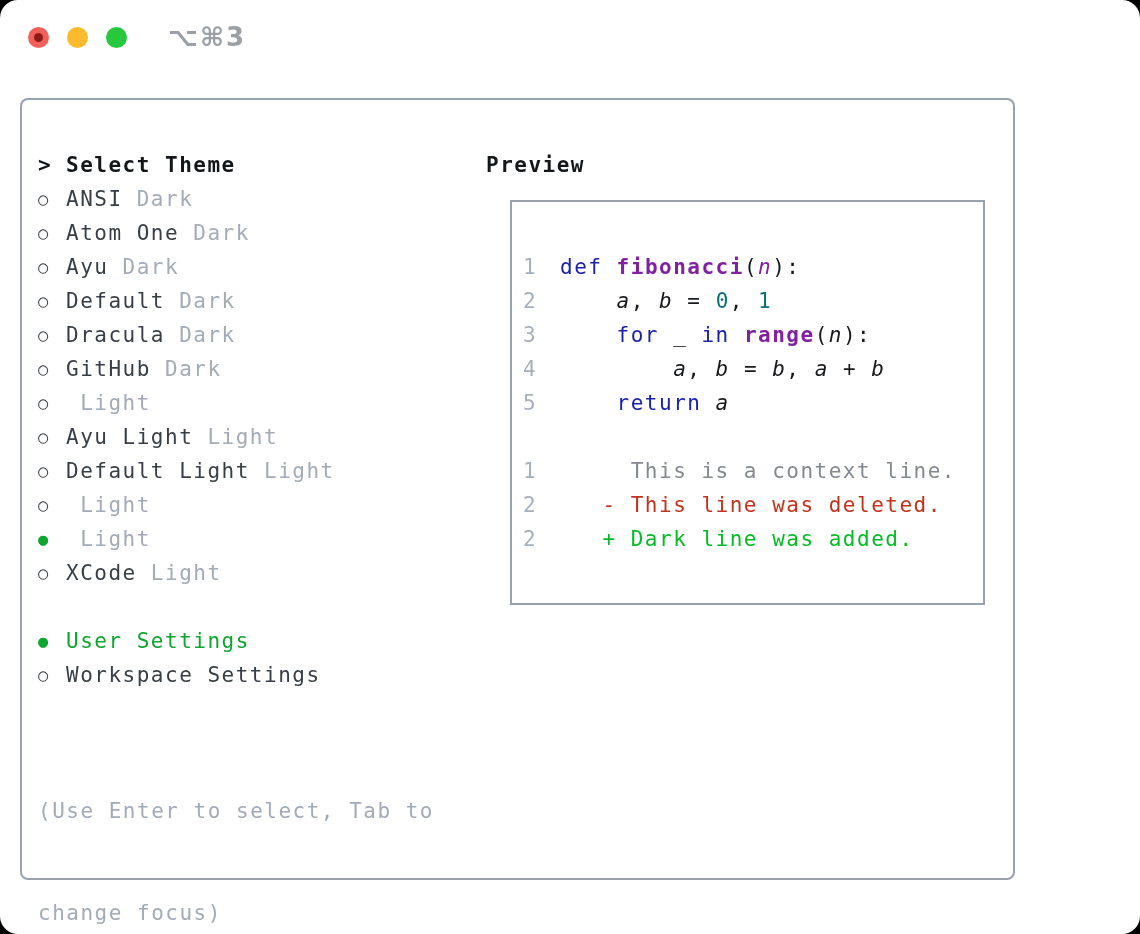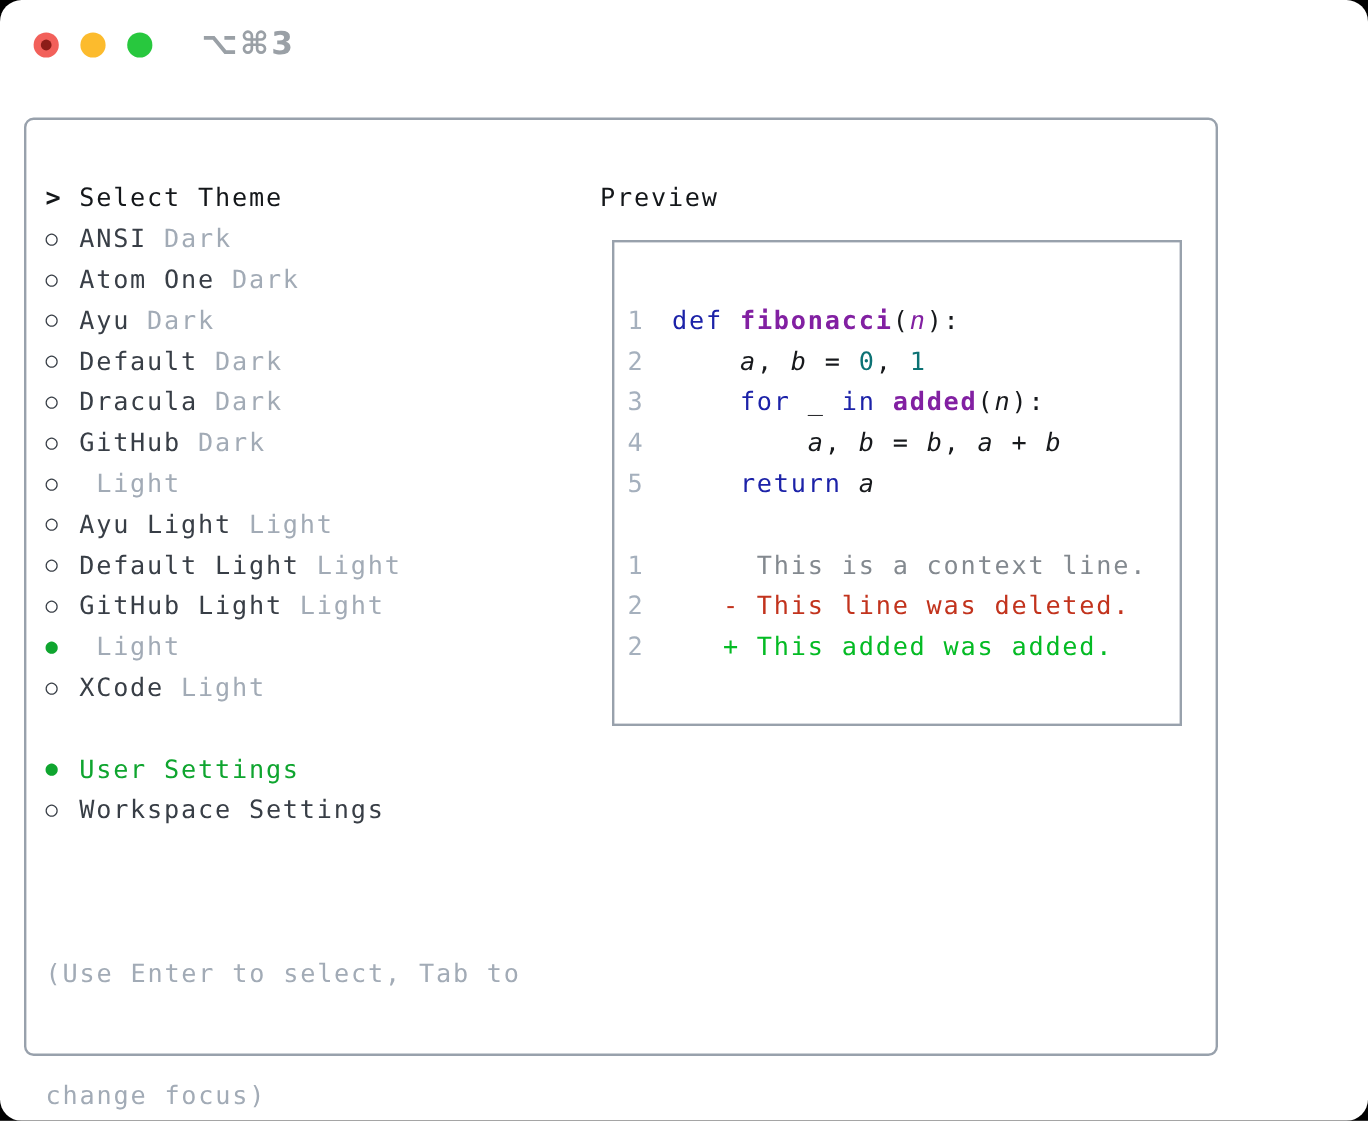--- a/index.html
+++ b/index.html
@@ -25,35 +25,35 @@
     font-family:"DejaVu Sans", sans-serif;font-weight:bold;font-size:26px;
     color:var(--title-gray);letter-spacing:2px;
   }
   
   .content-box{
     position:absolute;left:20px;top:98px;width:995px;height:782px;
     border:2px solid var(--box-border);border-radius:8px;box-sizing:border-box;
     background:#fff;
   }
   .mono{font-size:21px;letter-spacing:1.5px;line-height:34px;}
-  .bold{font-weight:normal;color:var(--ink);}
+  .bold{font-weight:bold;color:var(--ink);}
   
   .left-col{position:absolute;left:16px;top:48px;}
   .row{display:flex;height:34px;align-items:center;white-space:pre;}
   .marker{display:inline-block;width:28px;flex:0 0 28px;}
   .marker.circle{color:var(--item-ink);font-size:17px;}
   .marker.circle.sel{color:var(--accent-green);}
   .prompt{color:var(--ink);font-weight:bold;}
   .theme-name{color:var(--item-ink);}
   .theme-name.sel{color:var(--accent-green);}
   .variant{color:var(--muted);}
   .spacer{height:34px;}
   .hint{color:var(--muted);white-space:pre;}
   
-  .preview-title{position:absolute;left:478px;top:48px;height:34px;display:flex;align-items:center;justify-content:flex-end;}
+  .preview-title{position:absolute;left:464px;top:48px;height:34px;display:flex;align-items:center;justify-content:flex-end;}
   .preview-box{
     position:absolute;left:488px;top:100px;width:475px;height:405px;
     border:2px solid var(--box-border);box-sizing:border-box;background:#fff;
     padding:48px 0 0 11px;overflow:hidden;
   }
   .code-line{display:flex;height:34px;align-items:center;white-space:pre;}
   .num{display:inline-block;width:20px;flex:0 0 20px;margin-right:17px;color:var(--line-num);text-align:left;}
   .tok-kw{color:var(--kw);}
   .tok-fn{color:var(--fn);font-weight:bold;}
   .tok-param{color:var(--fn);font-style:italic;}
@@ -90,21 +90,21 @@
       <div id="theme-list">
           <div class="row"><span class="marker circle">○</span><span class="theme-name">ANSI</span><span class="variant"> Dark</span></div>
           <div class="row"><span class="marker circle">○</span><span class="theme-name">Atom One</span><span class="variant"> Dark</span></div>
           <div class="row"><span class="marker circle">○</span><span class="theme-name">Ayu</span><span class="variant"> Dark</span></div>
           <div class="row"><span class="marker circle">○</span><span class="theme-name">Default</span><span class="variant"> Dark</span></div>
           <div class="row"><span class="marker circle">○</span><span class="theme-name">Dracula</span><span class="variant"> Dark</span></div>
           <div class="row"><span class="marker circle">○</span><span class="theme-name">GitHub</span><span class="variant"> Dark</span></div>
           <div class="row"><span class="marker circle">○</span><span class="variant"> Light</span></div>
           <div class="row"><span class="marker circle">○</span><span class="theme-name">Ayu Light</span><span class="variant"> Light</span></div>
           <div class="row"><span class="marker circle">○</span><span class="theme-name">Default Light</span><span class="variant"> Light</span></div>
-          <div class="row"><span class="marker circle">○</span><span class="theme-name">GitHub Light</span><span class="variant"> Light</span></div>
+          <div class="row"><span class="marker circle">○</span><span class="variant"> Light</span></div>
           <div class="row"><span class="marker circle sel">●</span><span class="variant"> Light</span></div>
           <div class="row"><span class="marker circle">○</span><span class="theme-name">XCode</span><span class="variant"> Light</span></div>
         </div>
 
       <div class="spacer"></div>
 
 
       <div id="apply-list">
           <div class="row"><span class="marker circle sel">●</span><span class="theme-name sel">User Settings</span></div>
           <div class="row"><span class="marker circle">○</span><span class="theme-name">Workspace Settings</span></div>
@@ -119,24 +119,24 @@
     </div>
 
     <div class="preview-title">
       <span class="bold">Preview</span>
     </div>
 
     <div class="preview-box">
       <div id="code">
           <div class="code-line"><span class="num">1</span><span class="tok-kw">def</span><span class="tok-pl"> </span><span class="tok-fn">fibonacci</span><span class="tok-pl">(</span><span class="tok-param">n</span><span class="tok-pl">):</span></div>
           <div class="code-line"><span class="num">2</span><span class="tok-pl">    </span><span class="tok-var">a</span><span class="tok-pl">, </span><span class="tok-var">b</span><span class="tok-pl"> = </span><span class="tok-num">0</span><span class="tok-pl">, </span><span class="tok-num">1</span></div>
-          <div class="code-line"><span class="num">3</span><span class="tok-pl">    </span><span class="tok-kw">for</span><span class="tok-pl"> _ </span><span class="tok-kw">in</span><span class="tok-pl"> </span><span class="tok-fn">added</span><span class="tok-pl">(</span><span class="tok-var">n</span><span class="tok-pl">):</span></div>
+          <div class="code-line"><span class="num">3</span><span class="tok-pl">    </span><span class="tok-kw">for</span><span class="tok-pl"> _ </span><span class="tok-kw">in</span><span class="tok-pl"> </span><span class="tok-fn">range</span><span class="tok-pl">(</span><span class="tok-var">n</span><span class="tok-pl">):</span></div>
           <div class="code-line"><span class="num">4</span><span class="tok-pl">        </span><span class="tok-var">a</span><span class="tok-pl">, </span><span class="tok-var">b</span><span class="tok-pl"> = </span><span class="tok-var">b</span><span class="tok-pl">, </span><span class="tok-var">a</span><span class="tok-pl"> + </span><span class="tok-var">b</span></div>
           <div class="code-line"><span class="num">5</span><span class="tok-pl">    </span><span class="tok-kw">return</span><span class="tok-pl"> </span><span class="tok-var">a</span></div>
           <div class="code-line"></div>
           <div class="code-line"><span class="num">1</span><span class="tok-ctx">     This is a context line.</span></div>
           <div class="code-line"><span class="num">2</span><span class="tok-del">   - This line was deleted.</span></div>
-          <div class="code-line"><span class="num">2</span><span class="tok-add">   + This added was added.</span></div>
+          <div class="code-line"><span class="num">2</span><span class="tok-add">   + Dark line was added.</span></div>
         </div>
     </div>
 
   </div>
 </div>
 
 </body></html>

